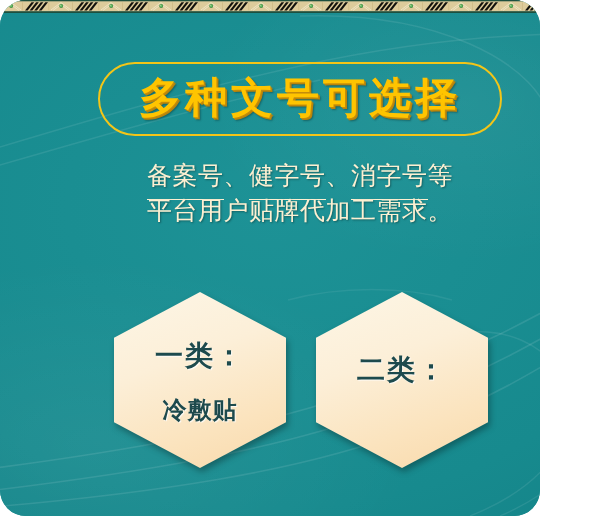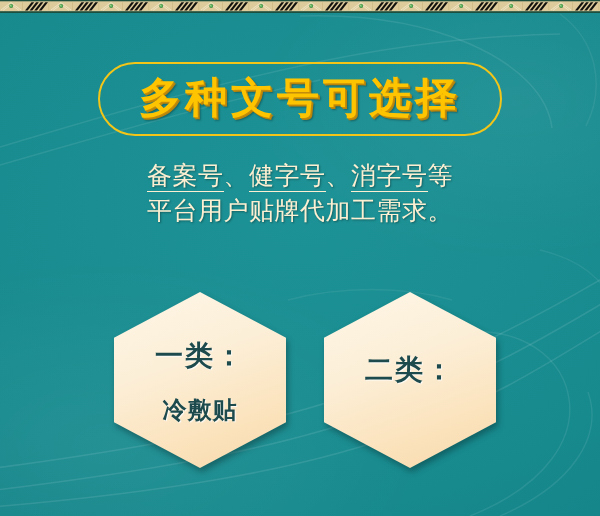--- a/index.html
+++ b/index.html
@@ -2,26 +2,27 @@
 <html><head>
 <meta charset="utf-8">
 <style>
   html, body {
     margin: 0;
     padding: 0;
     background: #ffffff;
   }
   #poster {
     position: relative;
-    width: 600px;
+    width: 540px;
     height: 516px;
     overflow: hidden;
     background: #17868a;
     font-family: "DejaVu Sans", "Liberation Sans", sans-serif;
     user-select: none;
+    border-radius: 26px;
   }
 
   
   .bg-base {
     position: absolute;
     inset: 0;
     background:
       radial-gradient(ellipse 520px 300px at 18% 86%, rgba(255,255,255,0.055), rgba(255,255,255,0) 62%),
       radial-gradient(ellipse 430px 260px at 86% 20%, rgba(255,255,255,0.05), rgba(255,255,255,0) 62%),
       radial-gradient(ellipse 700px 520px at 50% 40%, #1d9296 0%, #178a8e 58%, #127e83 100%);
@@ -88,21 +89,21 @@
     text-align: center;
     font-family: "DejaVu Serif", "Liberation Serif", serif;
     font-size: 25px;
     line-height: 35px;
     color: #fdf0d2;
     text-shadow: 1px 1px 2px rgba(0,0,0,0.35);
     letter-spacing: 0.5px;
   }
   .body-copy .u {
     border-bottom: 1.5px solid #fdf0d2;
-    padding-bottom: 1px;
+    padding-bottom: 9px;
   }
   .body-copy .line { display: block; white-space: nowrap; }
 
   
   .hex {
     position: absolute;
     width: 172px;
     height: 176px;
     filter: drop-shadow(2px 4px 3px rgba(0,0,0,0.30));
   }
@@ -133,21 +134,21 @@
   .hex .sub {
     font-size: 24px;
     font-weight: bold;
     line-height: 29px;
     letter-spacing: 1px;
     text-align: right;
     text-shadow: 1px 1px 1px rgba(255,255,255,0.85);
     white-space: nowrap;
   }
   #hex-1 { left: 114px; top: 292px; }
-  #hex-2 { left: 324px; top: 292px; }
+  #hex-2 { left: 316px; top: 292px; }
 </style>
 </head>
 <body>
 
 <div id="poster">
 
   <div class="bg-base"></div>
 
   <svg class="bg-swirls" width="600" height="516" viewBox="0 0 600 516">
     <g fill="none" stroke="#ffffff" stroke-opacity="0.10" stroke-width="1.6">

